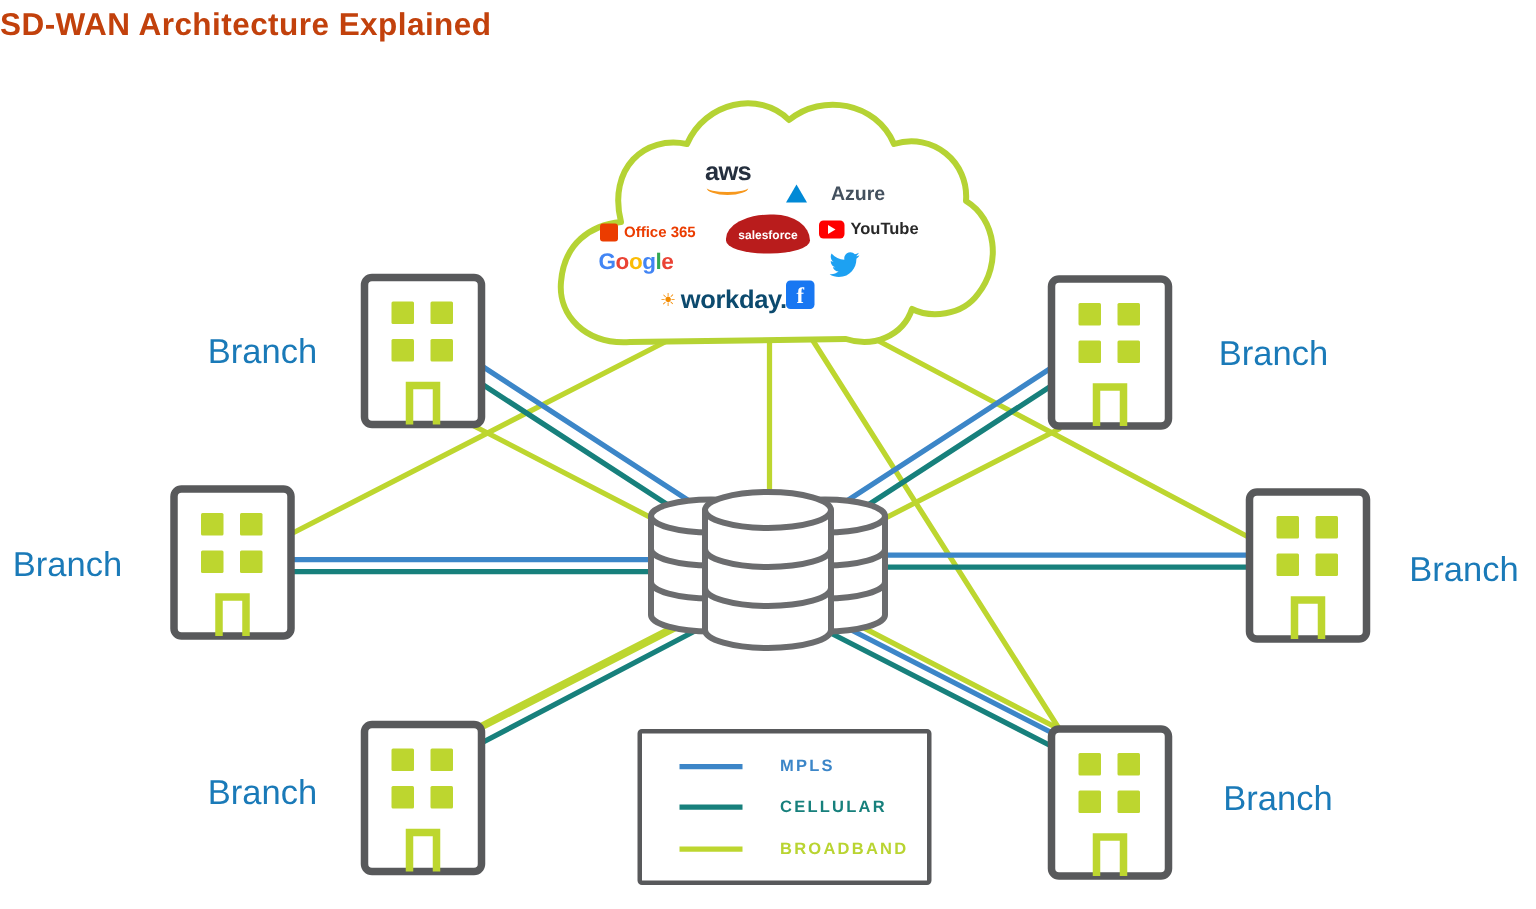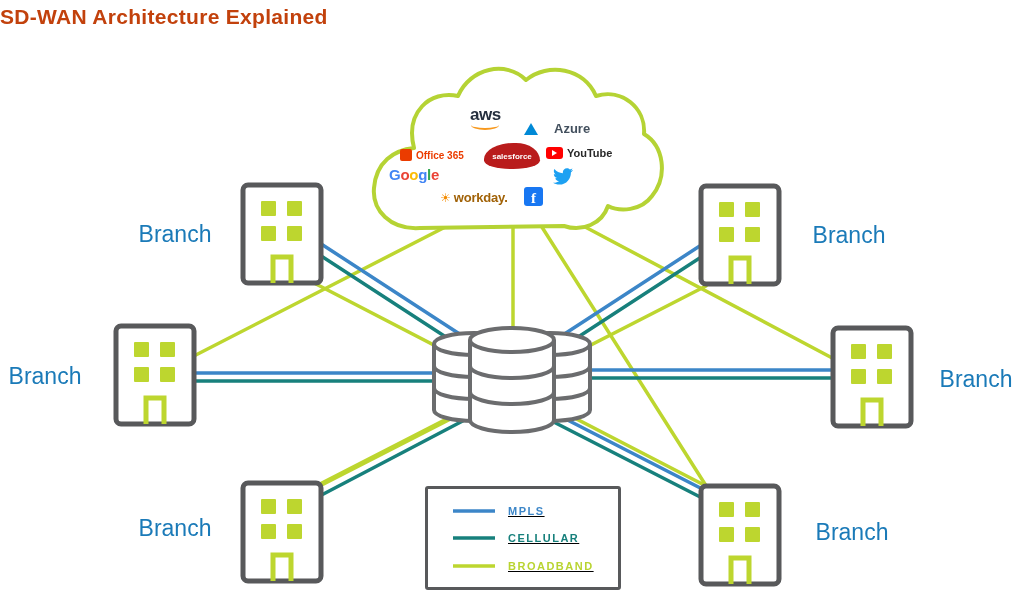--- a/index.html
+++ b/index.html
@@ -32,37 +32,37 @@
   .sf{left:484px;top:143px;width:56px;height:26px;background:#b91c1c;
       border-radius:55% 45% 50% 50%/65% 70% 35% 35%;
       display:flex;align-items:center;justify-content:center;}
   .sf-text{color:#fff;font-size:8px;font-weight:bold;}
   .yt{left:546px;top:147px;display:flex;align-items:center;gap:4px;}
   .yt-icon{width:17px;height:12px;background:#f00;border-radius:3px;
            display:flex;align-items:center;justify-content:center;}
   .yt-tri{width:0;height:0;border-top:3px solid transparent;border-bottom:3px solid transparent;
           border-left:5px solid #fff;}
   .yt-text{font-size:11px;font-weight:bold;color:#282828;}
-  .goog{left:389px;top:166px;font-size:15px;font-weight:bold;letter-spacing:-.3px;}
+  .goog{left:399px;top:166px;font-size:15px;font-weight:bold;letter-spacing:-.3px;}
   .g-b{color:#4285f4}.g-r{color:#ea4335}.g-y{color:#fbbc05}.g-g{color:#34a853}
   .twitter{left:553px;top:168px;}
   .wd{left:440px;top:190px;display:flex;align-items:center;gap:3px;}
   .wd-sun{color:#f38b00;font-size:12px;line-height:1;}
-  .wd-text{font-size:13px;font-weight:bold;color:#a16207;letter-spacing:-.2px;}
+  .wd-text{font-size:17px;font-weight:bold;color:#0c4a6e;letter-spacing:-.2px;}
   .fb{left:524px;top:187px;width:19px;height:19px;background:#1877f2;border-radius:3px;
       display:flex;align-items:flex-end;justify-content:center;}
   .fb-text{color:#fff;font-weight:bold;font-size:15px;line-height:1;
            font-family:"Liberation Serif",serif;}
 
   
   .legend{position:absolute;left:425px;top:486px;width:196px;height:104px;
           border:3px solid #58595b;border-radius:3px;background:#fff;z-index:2;
           display:flex;flex-direction:column;justify-content:space-evenly;
           box-sizing:border-box;padding-left:24px;}
-  .legend-row{display:flex;align-items:center;gap:12px;text-decoration:underline;}
+  .legend-row{display:flex;align-items:center;gap:24px;}
   .legend-label{font-size:11px;font-weight:bold;letter-spacing:1.5px;}
   .c-mpls{color:#3c86c8}.c-cell{color:#17807c}.c-bb{color:#b9d431}
 </style>
 </head>
 <body>
 
 <div class="canvas">
 
   <div class="title">SD-WAN Architecture Explained</div>
 

